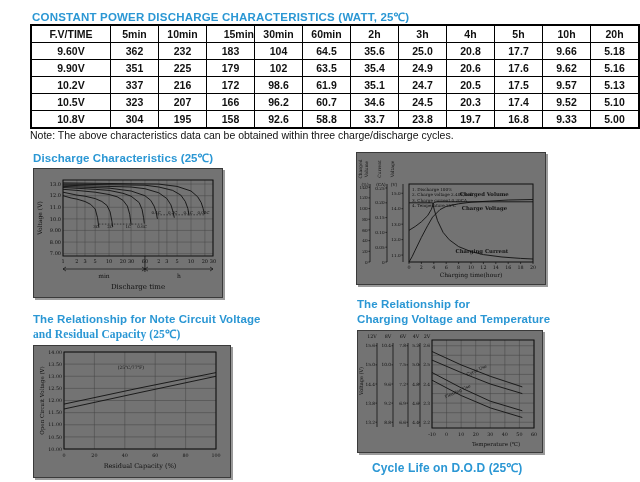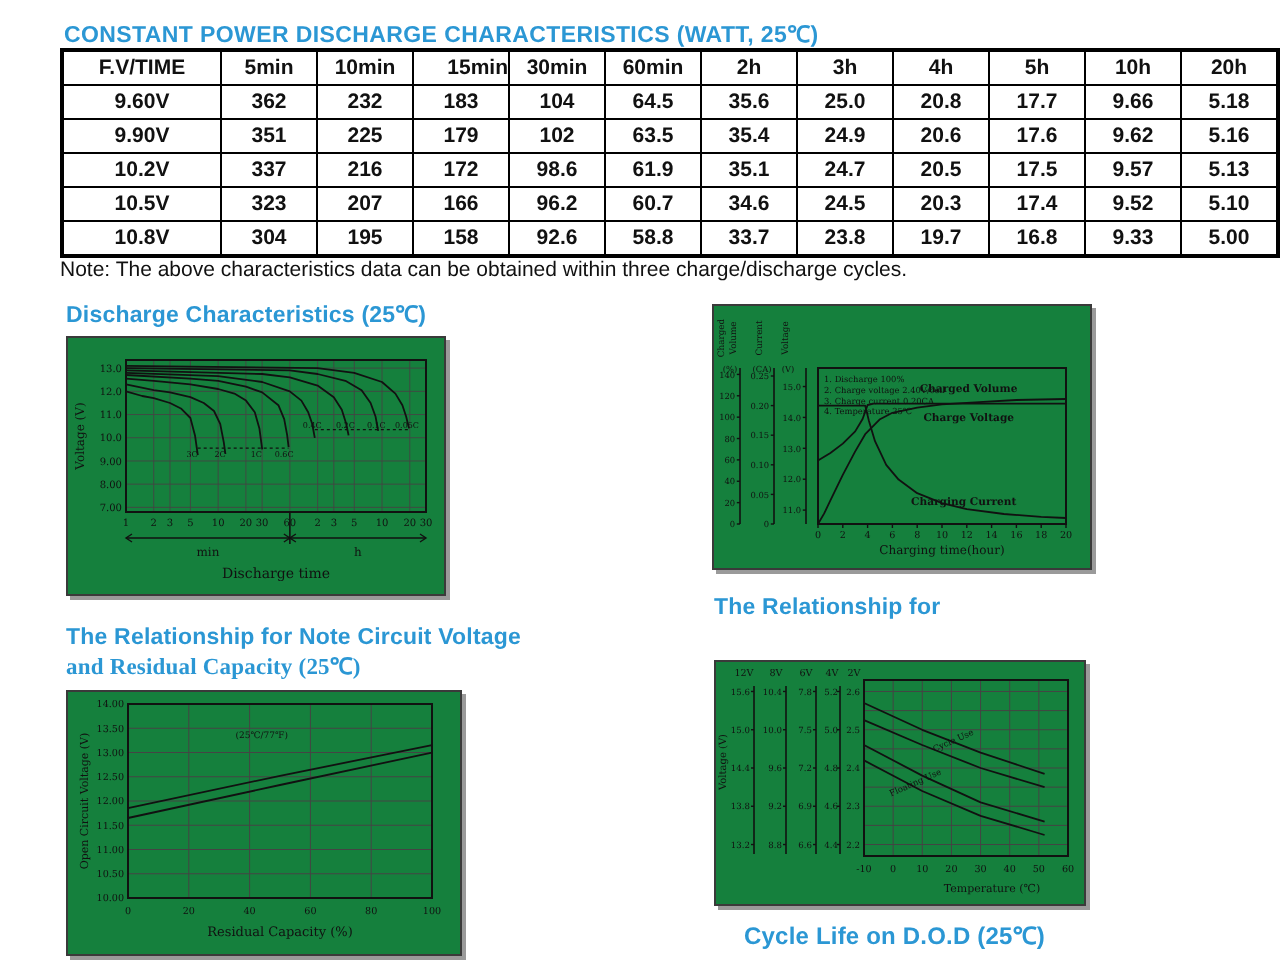--- a/index.html
+++ b/index.html
@@ -5,21 +5,21 @@
   html,body{margin:0;padding:0;}
   body{width:640px;height:482px;background:#ffffff;position:relative;overflow:hidden;
        font-family:"Liberation Sans",sans-serif;color:#111;}
   .abs{position:absolute;}
   .heading{color:#2b97d4;font-weight:700;font-size:11.5px;line-height:13px;letter-spacing:.1px;}
   .title{color:#2b97d4;font-weight:700;font-size:11.5px;letter-spacing:.2px;}
   table.power{border-collapse:collapse;table-layout:fixed;width:600px;font-size:10.5px;font-weight:700;}
   table.power th,table.power td{border:1px solid #000;text-align:center;padding:0;height:16px;line-height:16px;}
   table.power{border:2px solid #000;}
   .note{font-size:10.5px;font-weight:400;color:#111;}
-  .chartbox{background:#15803d;border:1.5px solid #3a3a3a;box-shadow:2px 2px 0 #9a9a9a;}
+  .chartbox{background:#737373;border:1.5px solid #3a3a3a;box-shadow:2px 2px 0 #9a9a9a;}
   svg text{font-family:"DejaVu Serif",serif;fill:#111;}
 </style>
 </head>
 <body>
 
 <div class="abs" style="left:0;top:0;width:640px;height:482px;">
 
   <div class="abs title" style="left:32px;top:9px;">CONSTANT POWER DISCHARGE CHARACTERISTICS (WATT, 25℃)</div>
 
   <table class="power abs" style="left:30px;top:24px;">
@@ -317,20 +317,21 @@
         <text x="90.80000000000001" y="111" font-size="4.8" text-anchor="middle">40</text>
         <text x="121.2" y="111" font-size="4.8" text-anchor="middle">60</text>
         <text x="151.60000000000002" y="111" font-size="4.8" text-anchor="middle">80</text>
         <text x="182" y="111" font-size="4.8" text-anchor="middle">100</text>
         <text x="106" y="122" font-size="6.5" text-anchor="middle">Residual Capacity (%)</text>
         <text x="96.88" y="22.974999999999984" font-size="4.5" text-anchor="middle">(25℃/77℉)</text>
         <polyline points="30.0,58.1 106.0,41.9 182.0,26.6" fill="none" stroke="#111" stroke-width="0.9" stroke-linejoin="round"></polyline>
         <polyline points="30.0,63.0 106.0,46.5 182.0,30.3" fill="none" stroke="#111" stroke-width="0.9" stroke-linejoin="round"></polyline>
       </svg>
   </div>
+  <div class="abs heading" style="left:357px;top:313px;">Charging Voltage and Temperature</div>
   <div class="abs chartbox" style="left:357px;top:330px;width:184px;height:121px;">
     <svg width="184" height="121" viewBox="0 0 184 121">
         <line x1="74" y1="9" x2="74" y2="97" stroke="#444" stroke-width="0.5"></line>
         <line x1="88.57142857142857" y1="9" x2="88.57142857142857" y2="97" stroke="#444" stroke-width="0.5"></line>
         <line x1="103.14285714285714" y1="9" x2="103.14285714285714" y2="97" stroke="#444" stroke-width="0.5"></line>
         <line x1="117.71428571428572" y1="9" x2="117.71428571428572" y2="97" stroke="#444" stroke-width="0.5"></line>
         <line x1="132.28571428571428" y1="9" x2="132.28571428571428" y2="97" stroke="#444" stroke-width="0.5"></line>
         <line x1="146.85714285714286" y1="9" x2="146.85714285714286" y2="97" stroke="#444" stroke-width="0.5"></line>
         <line x1="161.42857142857144" y1="9" x2="161.42857142857144" y2="97" stroke="#444" stroke-width="0.5"></line>
         <line x1="176" y1="9" x2="176" y2="97" stroke="#444" stroke-width="0.5"></line>

